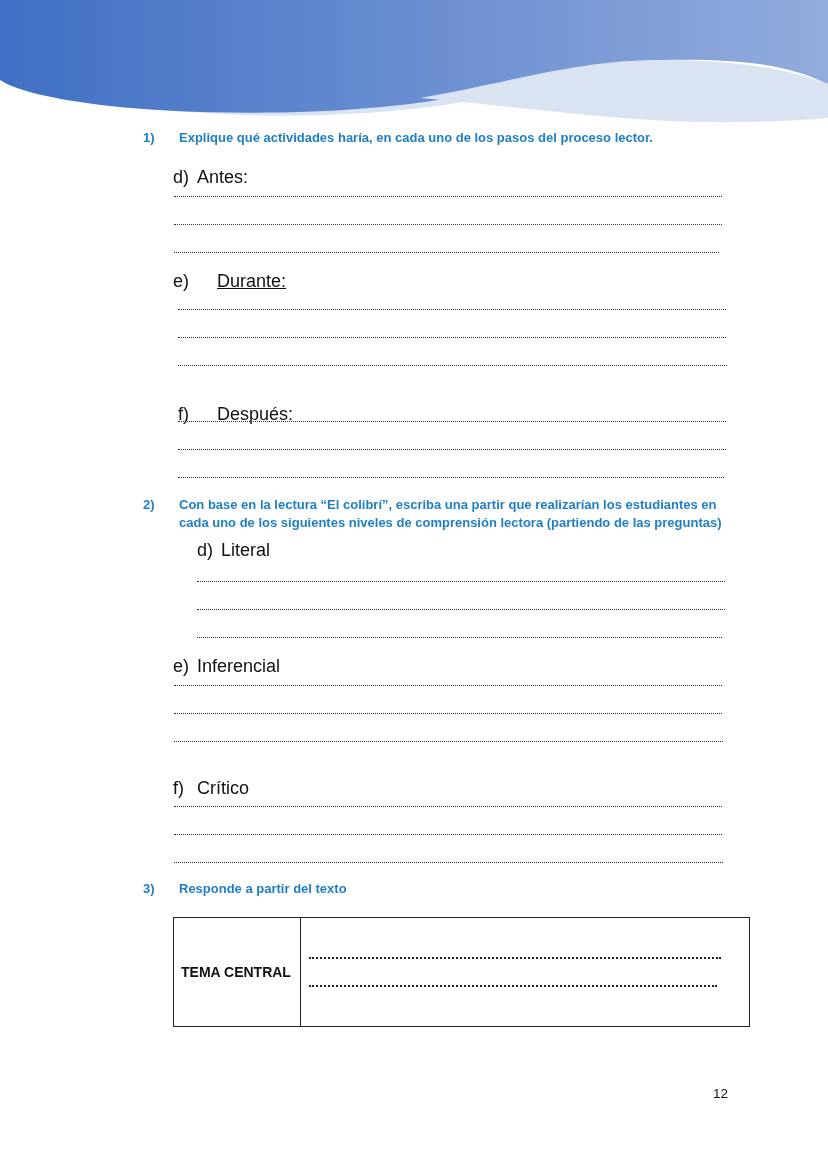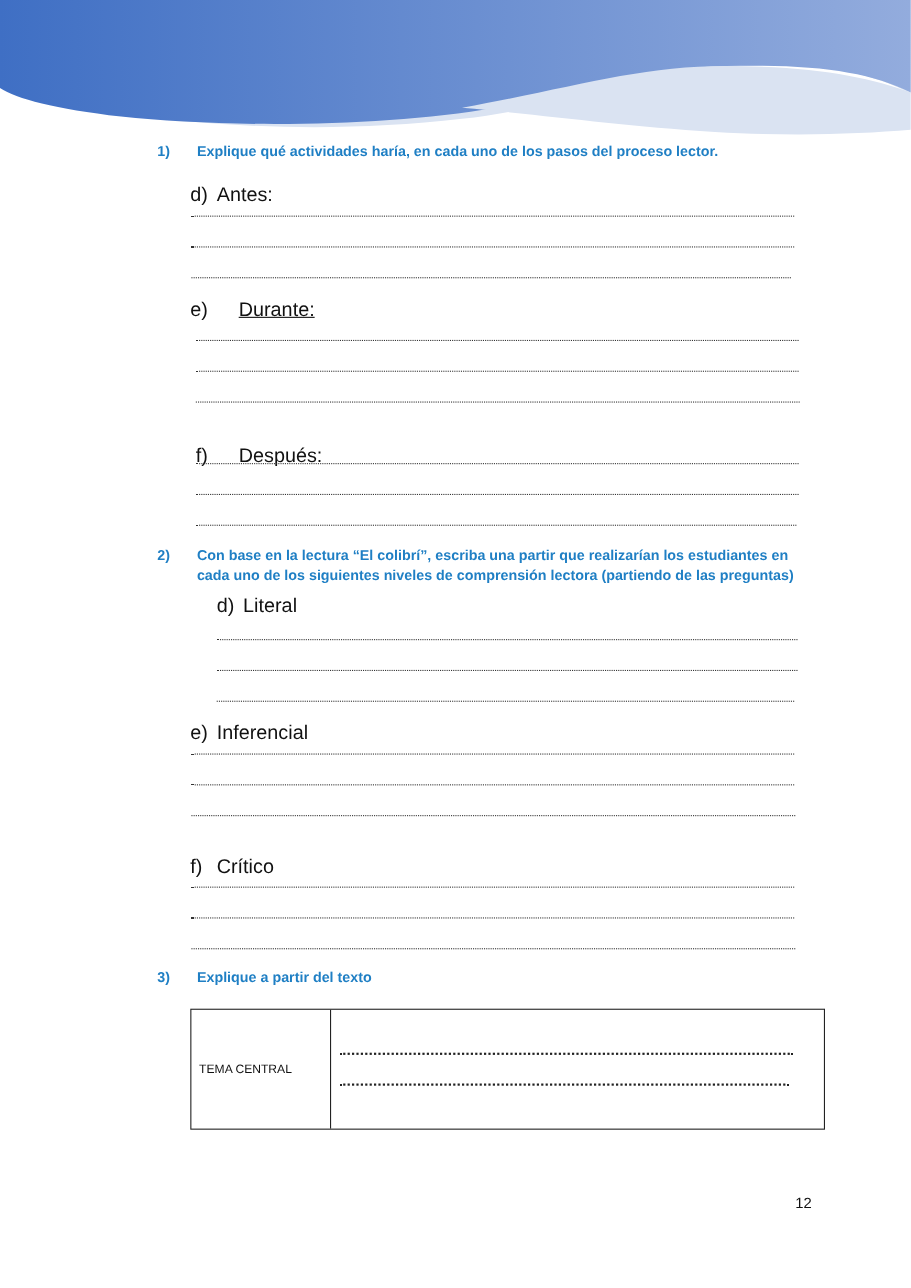--- a/index.html
+++ b/index.html
@@ -8,24 +8,24 @@
   .header-wave { position:absolute; left:0; top:0; width:828px; height:130px; }
   .q-title { position:absolute; left:143px; font-weight:bold; color:#1f7fc4; font-size:13px; line-height:18px; }
   .q-title .num { display:inline-block; width:24px; }
   .q-title .txt { display:inline-block; vertical-align:top;padding-left:12px; }
   .sub-label { position:absolute; font-size:18px; color:#111; }
   .sub-label .letter { display:inline-block; }
   .dotline { position:absolute; height:0; border-bottom:1.3px dotted #333; }
   .answer-table { position:absolute; left:173px; top:917px; width:577px; height:110px;
                   border:1.3px solid #222; box-sizing:border-box; display:flex; }
   .answer-table .label-cell { width:127px; border-right:1.3px solid #222; display:flex; align-items:center;
-                  padding-left:7px; font-weight:normal; font-size:11px; box-sizing:border-box; }
+                  padding-left:7px; font-weight:bold; font-size:14px; box-sizing:border-box; }
   .answer-table .value-cell { flex:1; position:relative; }
   .answer-table .value-cell .tline { position:absolute; left:8px; border-bottom:2px dotted #222; height:0; }
-  .page-number { position:absolute; left:713px; top:1086px; font-size:13.5px;margin-left:10px; }
+  .page-number { position:absolute; left:713px; top:1086px; font-size:13.5px; }
 </style>
 </head>
 <body>
 
 <svg class="header-wave" viewBox="0 0 828 130" width="828" height="130">
   <defs>
     <linearGradient id="g1" x1="0" y1="0" x2="1" y2="0">
       <stop offset="0" stop-color="#3f6fc4"></stop>
       <stop offset="1" stop-color="#93acdd"></stop>
     </linearGradient>
@@ -79,21 +79,21 @@
 <div class="dotline" style="left:174px; top:741px; width:549px;"></div>
 
 <div class="sub-label" style="left:173px; top:778px;">
   <span class="letter" style="width:24px;">f)</span><span>Crítico</span>
 </div>
 <div class="dotline" style="left:174px; top:806px; width:548px;"></div>
 <div class="dotline" style="left:174px; top:834px; width:548px;"></div>
 <div class="dotline" style="left:174px; top:862px; width:549px;"></div>
 
 <div class="q-title" style="top:880px;">
-  <span class="num">3)</span><span class="txt">Explique a partir del texto</span>
+  <span class="num">3)</span><span class="txt">Responde a partir del texto</span>
 </div>
 
 <div class="answer-table">
   <div class="label-cell">TEMA CENTRAL</div>
   <div class="value-cell">
     <div class="tline" style="top:39px; width:412px;"></div>
     <div class="tline" style="top:67px; width:408px;"></div>
   </div>
 </div>
 

